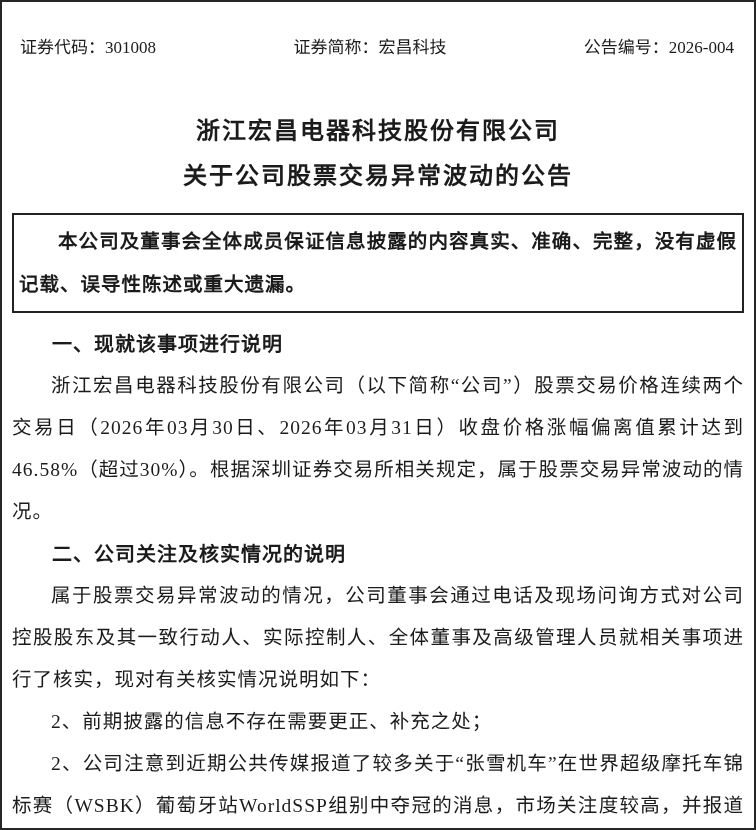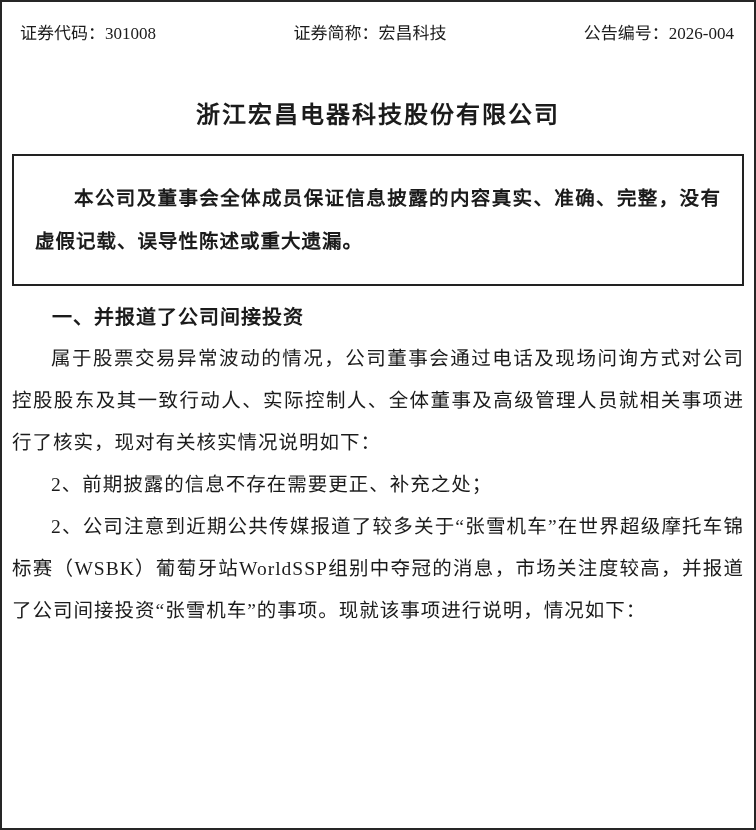--- a/index.html
+++ b/index.html
@@ -10,57 +10,56 @@
   .page {
     position: relative;
     width: 756px;
     height: 830px;
     box-sizing: border-box;
     background: #ffffff;
     border: 2px solid #262626;
     overflow: hidden;
     color: #1b1b1b;
     font-family: "Liberation Serif", "DejaVu Serif", serif;
-    padding: 4px 10px;
+    padding: 18px 10px;
   }
   .doc-header {
     display: flex;
     justify-content: space-between;
     align-items: baseline;
     margin: 16px 10px 0 8px;
     font-size: 17px;
     line-height: 24px;
     white-space: nowrap;
   }
   .doc-title {
     text-align: center;
     font-weight: bold;
     font-size: 24px;
     letter-spacing: 2px;
   }
   .doc-title .line1 {
     margin-top: 54px;
     line-height: 34px;
-    font-family: Liberation Mono, monospace;
   }
   .doc-title .line2 {
     margin-top: 11px;
     line-height: 34px;
   }
   .disclaimer-box {
     margin-top: 20px;
     border: 2px solid #222222;
     padding: 5px 5px;
     font-weight: bold;
     font-size: 19.5px;
     line-height: 43px;
     text-align: justify;
   }
   .disclaimer-box p {
-    margin: 16px;
+    margin: 0;
     text-indent: 2em;
     letter-spacing: 1px;
   }
   .section-heading {
     font-weight: bold;
     font-size: 20px;
     line-height: 42px;
     margin: 0;
     text-indent: 2em;
     letter-spacing: 1px;
@@ -83,29 +82,32 @@
 <div class="page">
 
   <div class="doc-header">
     <span>证券代码：301008</span>
     <span>证券简称：宏昌科技</span>
     <span>公告编号：2026-004</span>
   </div>
 
   <div class="doc-title">
     <div class="line1">浙江宏昌电器科技股份有限公司</div>
+    <div class="line2">关于公司股票交易异常波动的公告</div>
   </div>
 
   <div class="disclaimer-box">
     <p>本公司及董事会全体成员保证信息披露的内容真实、准确、完整，没有虚假记载、误导性陈述或重大遗漏。</p>
   </div>
 
-  <h2 class="section-heading first">一、并报道了公司间接投资</h2>
+  <h2 class="section-heading first">一、现就该事项进行说明</h2>
 
+  <p class="body-para">浙江宏昌电器科技股份有限公司（以下简称“公司”）股票交易价格连续两个交易日（2026年03月30日、2026年03月31日）收盘价格涨幅偏离值累计达到46.58%（超过30%）。根据深圳证券交易所相关规定，属于股票交易异常波动的情况。</p>
 
+  <h2 class="section-heading">二、公司关注及核实情况的说明</h2>
 
   <p class="body-para">属于股票交易异常波动的情况，公司董事会通过电话及现场问询方式对公司控股股东及其一致行动人、实际控制人、全体董事及高级管理人员就相关事项进行了核实，现对有关核实情况说明如下：</p>
 
   <p class="body-para">2、前期披露的信息不存在需要更正、补充之处；</p>
 
   <p class="body-para">2、公司注意到近期公共传媒报道了较多关于“张雪机车”在世界超级摩托车锦标赛（WSBK）葡萄牙站WorldSSP组别中夺冠的消息，市场关注度较高，并报道了公司间接投资“张雪机车”的事项。现就该事项进行说明，情况如下：</p>
 
 </div>
 
 </body></html>

